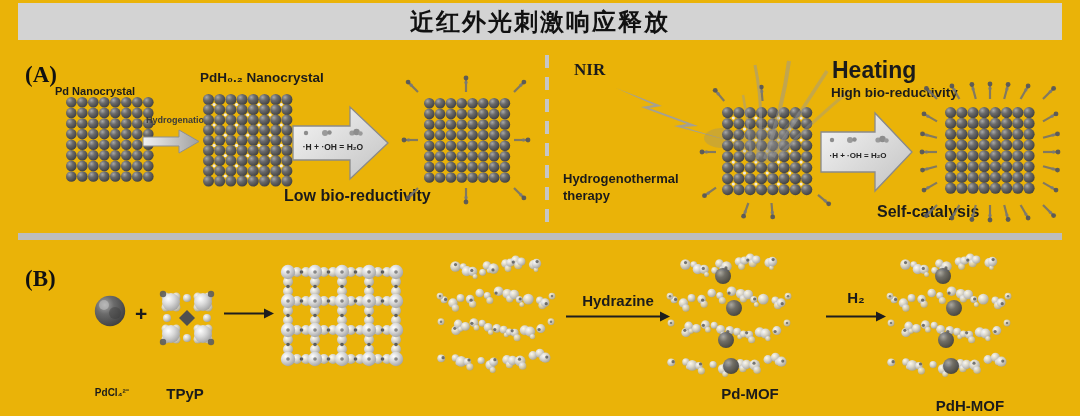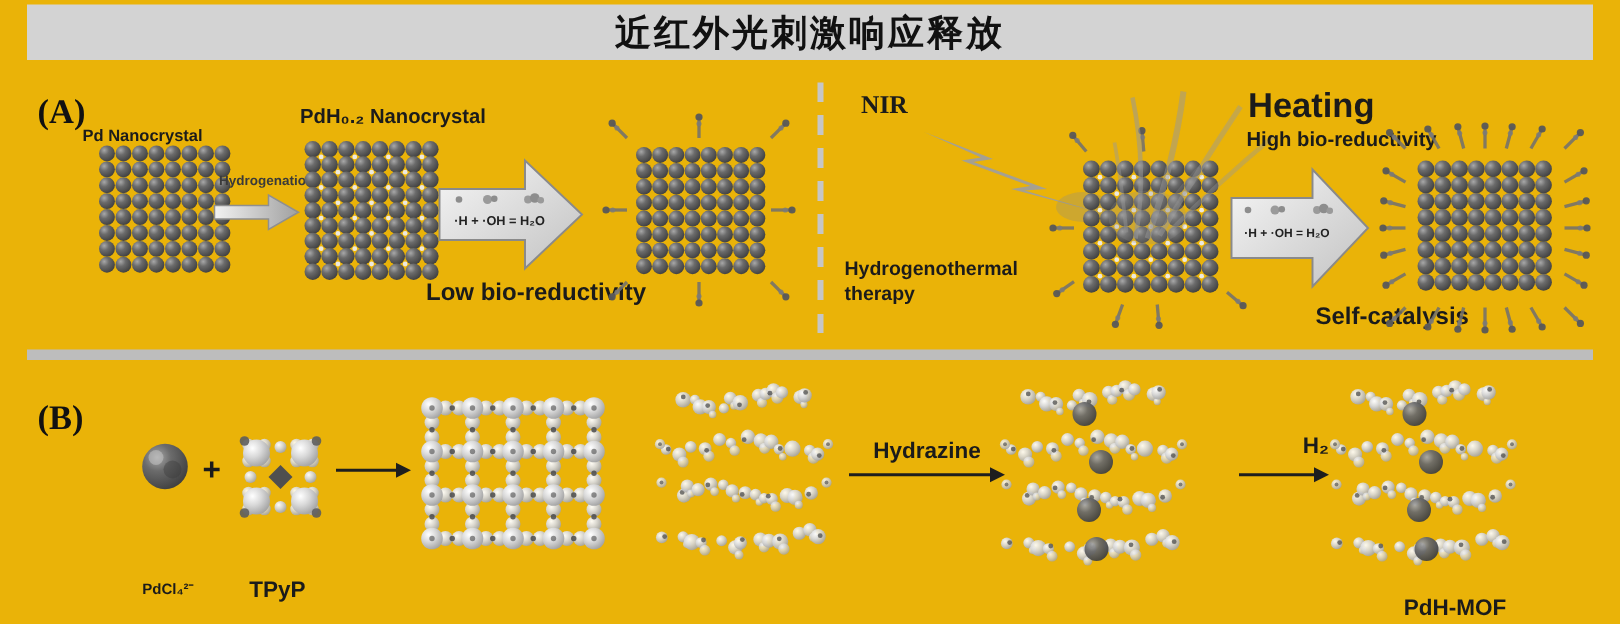--- a/index.html
+++ b/index.html
@@ -1027,21 +1027,21 @@
       <circle cx="5.0" cy="75.0" r="3.4" fill="url(#gLight)" opacity="0.85"></circle>
       <circle cx="5.0" cy="75.0" r="1.3" fill="#555" opacity="0.7"></circle>
       <circle cx="121.0" cy="75.0" r="3.4" fill="url(#gLight)" opacity="0.85"></circle>
       <circle cx="121.0" cy="75.0" r="1.3" fill="#555" opacity="0.7"></circle>
       <circle cx="57" cy="28" r="8" fill="url(#gDark)" opacity="0.95"></circle>
       <circle cx="68" cy="60" r="8" fill="url(#gDark)" opacity="0.95"></circle>
       <circle cx="60" cy="92" r="8" fill="url(#gDark)" opacity="0.95"></circle>
       <circle cx="65" cy="118" r="8" fill="url(#gDark)" opacity="0.95"></circle>
     </svg>
 
-  <div class="abs lbl" style="left:826px;top:289px;width:60px;text-align:right;font-size:15px;">H₂</div>
+  <div class="abs lbl" style="left:826px;top:289px;width:60px;text-align:center;font-size:15px;">H₂</div>
   <svg class="abs" style="left:826px;top:310px;" width="60" height="13">
     <line x1="0" y1="6.5" x2="50" y2="6.5" stroke="#1e1e1e" stroke-width="2"></line>
     <polygon points="50,1.5 60,6.5 50,11.5" fill="#1e1e1e"></polygon>
   </svg>
 
   <svg class="abs" style="left:886px;top:248px;" width="126" height="134">
       <circle cx="19.4" cy="16.5" r="5.2" fill="url(#gLight)" opacity="0.92"></circle>
       <circle cx="19.5" cy="14.6" r="1.6" fill="#4c4c4c" opacity="0.75"></circle>
       <circle cx="27.8" cy="16.5" r="3.3" fill="url(#gLight)" opacity="0.92"></circle>
       <circle cx="30.3" cy="21.5" r="3.1" fill="url(#gLight)" opacity="0.8"></circle>
@@ -1146,15 +1146,16 @@
       <circle cx="121.0" cy="75.0" r="3.4" fill="url(#gLight)" opacity="0.85"></circle>
       <circle cx="121.0" cy="75.0" r="1.3" fill="#555" opacity="0.7"></circle>
       <circle cx="57" cy="28" r="8" fill="url(#gDark)" opacity="0.95"></circle>
       <circle cx="68" cy="60" r="8" fill="url(#gDark)" opacity="0.95"></circle>
       <circle cx="60" cy="92" r="8" fill="url(#gDark)" opacity="0.95"></circle>
       <circle cx="65" cy="118" r="8" fill="url(#gDark)" opacity="0.95"></circle>
     </svg>
 
   <div class="abs lbl" style="left:72px;top:385px;width:80px;text-align:center;font-size:10px;">PdCl₄²⁻</div>
   <div class="abs lbl" style="left:155px;top:385px;width:60px;text-align:center;font-size:15px;">TPyP</div>
+  <div class="abs lbl" style="left:695px;top:385px;width:110px;text-align:center;font-size:15px;">Pd-MOF</div>
   <div class="abs lbl" style="left:915px;top:369px;width:110px;text-align:center;font-size:15px;margin-top:28px;">PdH-MOF</div>
 
 </div>
 
 </body></html>

